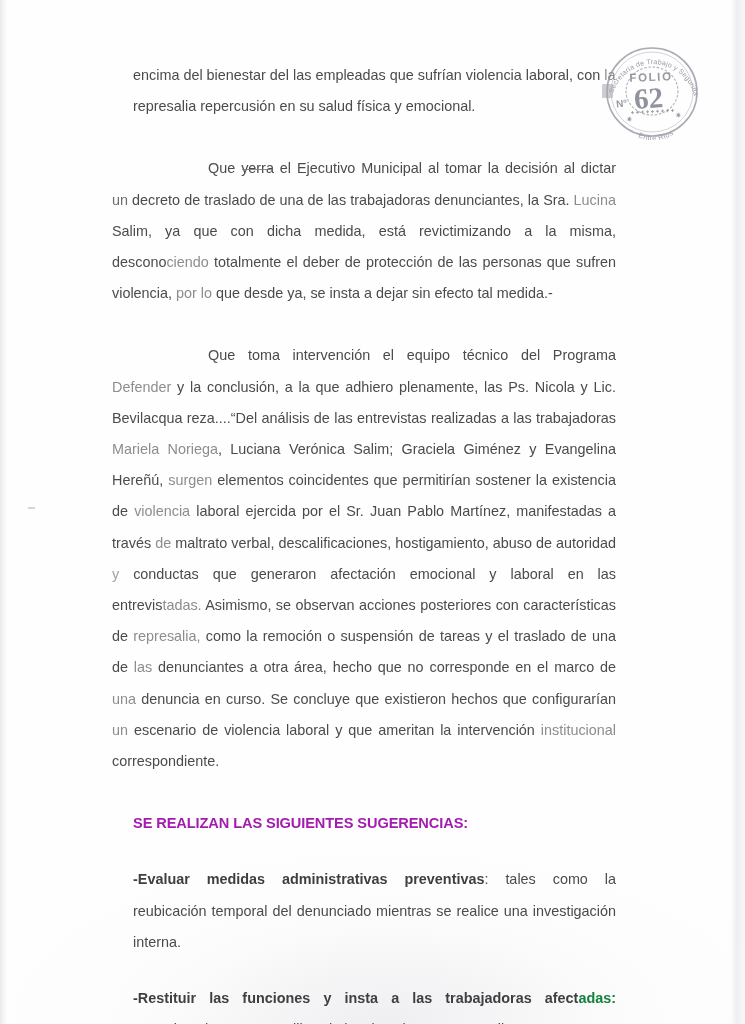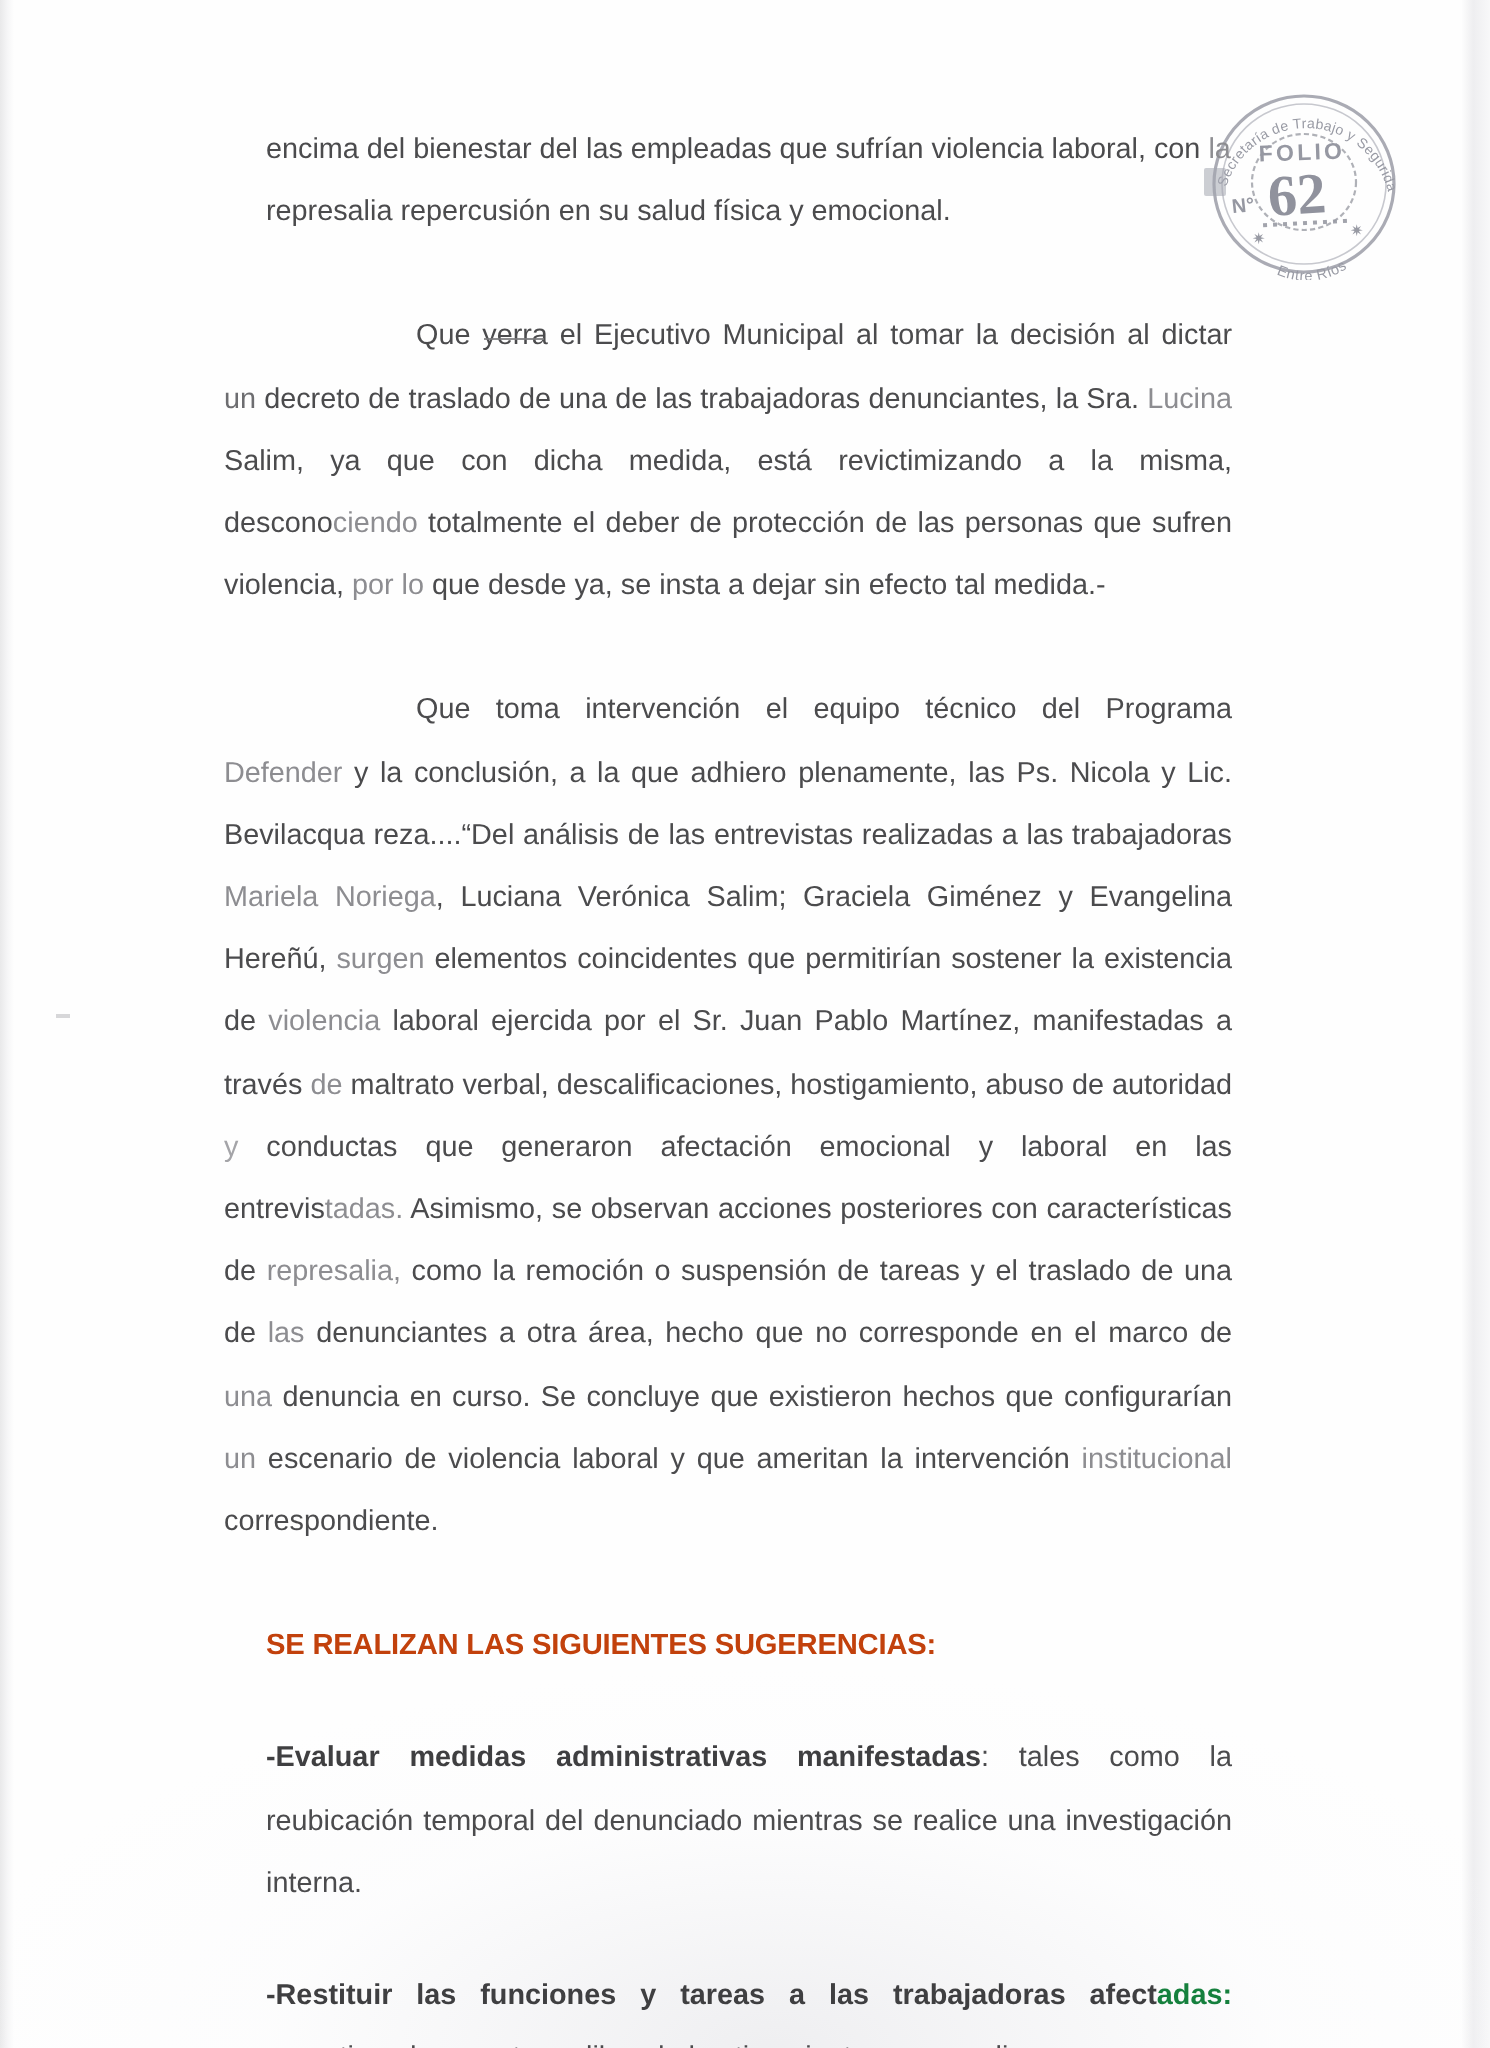--- a/index.html
+++ b/index.html
@@ -59,21 +59,21 @@
   p.gap { margin-top: 31px; }
   p.gap-sm { margin-top: 25px; }
 
   .fade1 { color: #6d6d70; }
   .fade2 { color: #8d8d91; }
   .fade3 { color: #a4a4a8; }
 
   .heading {
     font-weight: bold;
     font-size: 14.6px;
-    color: #c2410c;
+    color: #a21caf;
     letter-spacing: -0.1px;
   }
   .sug { font-weight: bold; color: #3f3f41; }
   .sug-fade { font-weight: bold; color: #15803d; }
 
   .struck { position: relative; }
   .struck::after {
     content: ""; position: absolute; left: 4%; right: 6%; top: 52%;
     height: 1px; background: #7a7a7d; opacity: .85;
   }
@@ -184,21 +184,21 @@
 
     <p class="para-indent gap">
       <span>Que toma intervención el equipo técnico del Programa </span><span class="fade2">Defender</span><span> y  la conclusión, a la que adhiero plenamente, las Ps. Nicola y Lic. Bevilacqua reza....</span><span class="italic">“Del análisis de las entrevistas realizadas a las trabajadoras </span><span class="italic fade2">Mariela Noriega</span><span class="italic">, Luciana Verónica Salim; Graciela Giménez y Evangelina Hereñú, </span><span class="italic fade2">surgen</span><span class="italic"> elementos coincidentes que permitirían sostener la existencia de </span><span class="italic fade2">violencia</span><span class="italic"> laboral ejercida por el Sr. Juan Pablo Martínez, manifestadas a través </span><span class="italic fade2">de</span><span class="italic"> maltrato verbal, descalificaciones, hostigamiento, abuso de autoridad </span><span class="italic fade3">y</span><span class="italic"> conductas que generaron afectación emocional y laboral en las entrevis</span><span class="italic fade2">tadas.</span><span class="italic"> Asimismo, se observan acciones posteriores con características de </span><span class="italic fade2">represalia,</span><span class="italic"> como la remoción o suspensión de tareas y el traslado de una de </span><span class="italic fade2">las</span><span class="italic"> denunciantes a otra área, hecho que no corresponde en el marco de </span><span class="italic fade2">una</span><span class="italic"> denuncia en curso. Se concluye que existieron hechos que configurarían </span><span class="italic fade2">un</span><span class="italic"> escenario de violencia laboral y que ameritan la intervención </span><span class="italic fade2">institucional</span><span class="italic"> correspondiente.</span>
     </p>
 
     <p class="para gap" style="text-align:left">
       <span class="heading">SE REALIZAN LAS SIGUIENTES SUGERENCIAS:</span>
     </p>
 
     <p class="para gap-sm">
-      <span class="sug">-Evaluar medidas administrativas manifestadas</span><span>:</span><span> tales como la reubicación temporal del denunciado mientras se realice una investigación interna.</span>
+      <span class="sug">-Evaluar medidas administrativas preventivas</span><span>:</span><span> tales como la reubicación temporal del denunciado mientras se realice una investigación interna.</span>
     </p>
 
     <p class="para gap-sm">
-      <span class="sug">-Restituir las funciones y tareas a las trabajadoras afect</span><span class="sug-fade">adas:</span><span> garantizando un entorno libre de hostigamiento y represalias.</span>
+      <span class="sug">-Restituir las funciones y insta a las trabajadoras afect</span><span class="sug-fade">adas:</span><span> garantizando un entorno libre de hostigamiento y represalias.</span>
     </p>
 
   </div>
 </div>
 
 </body></html>

